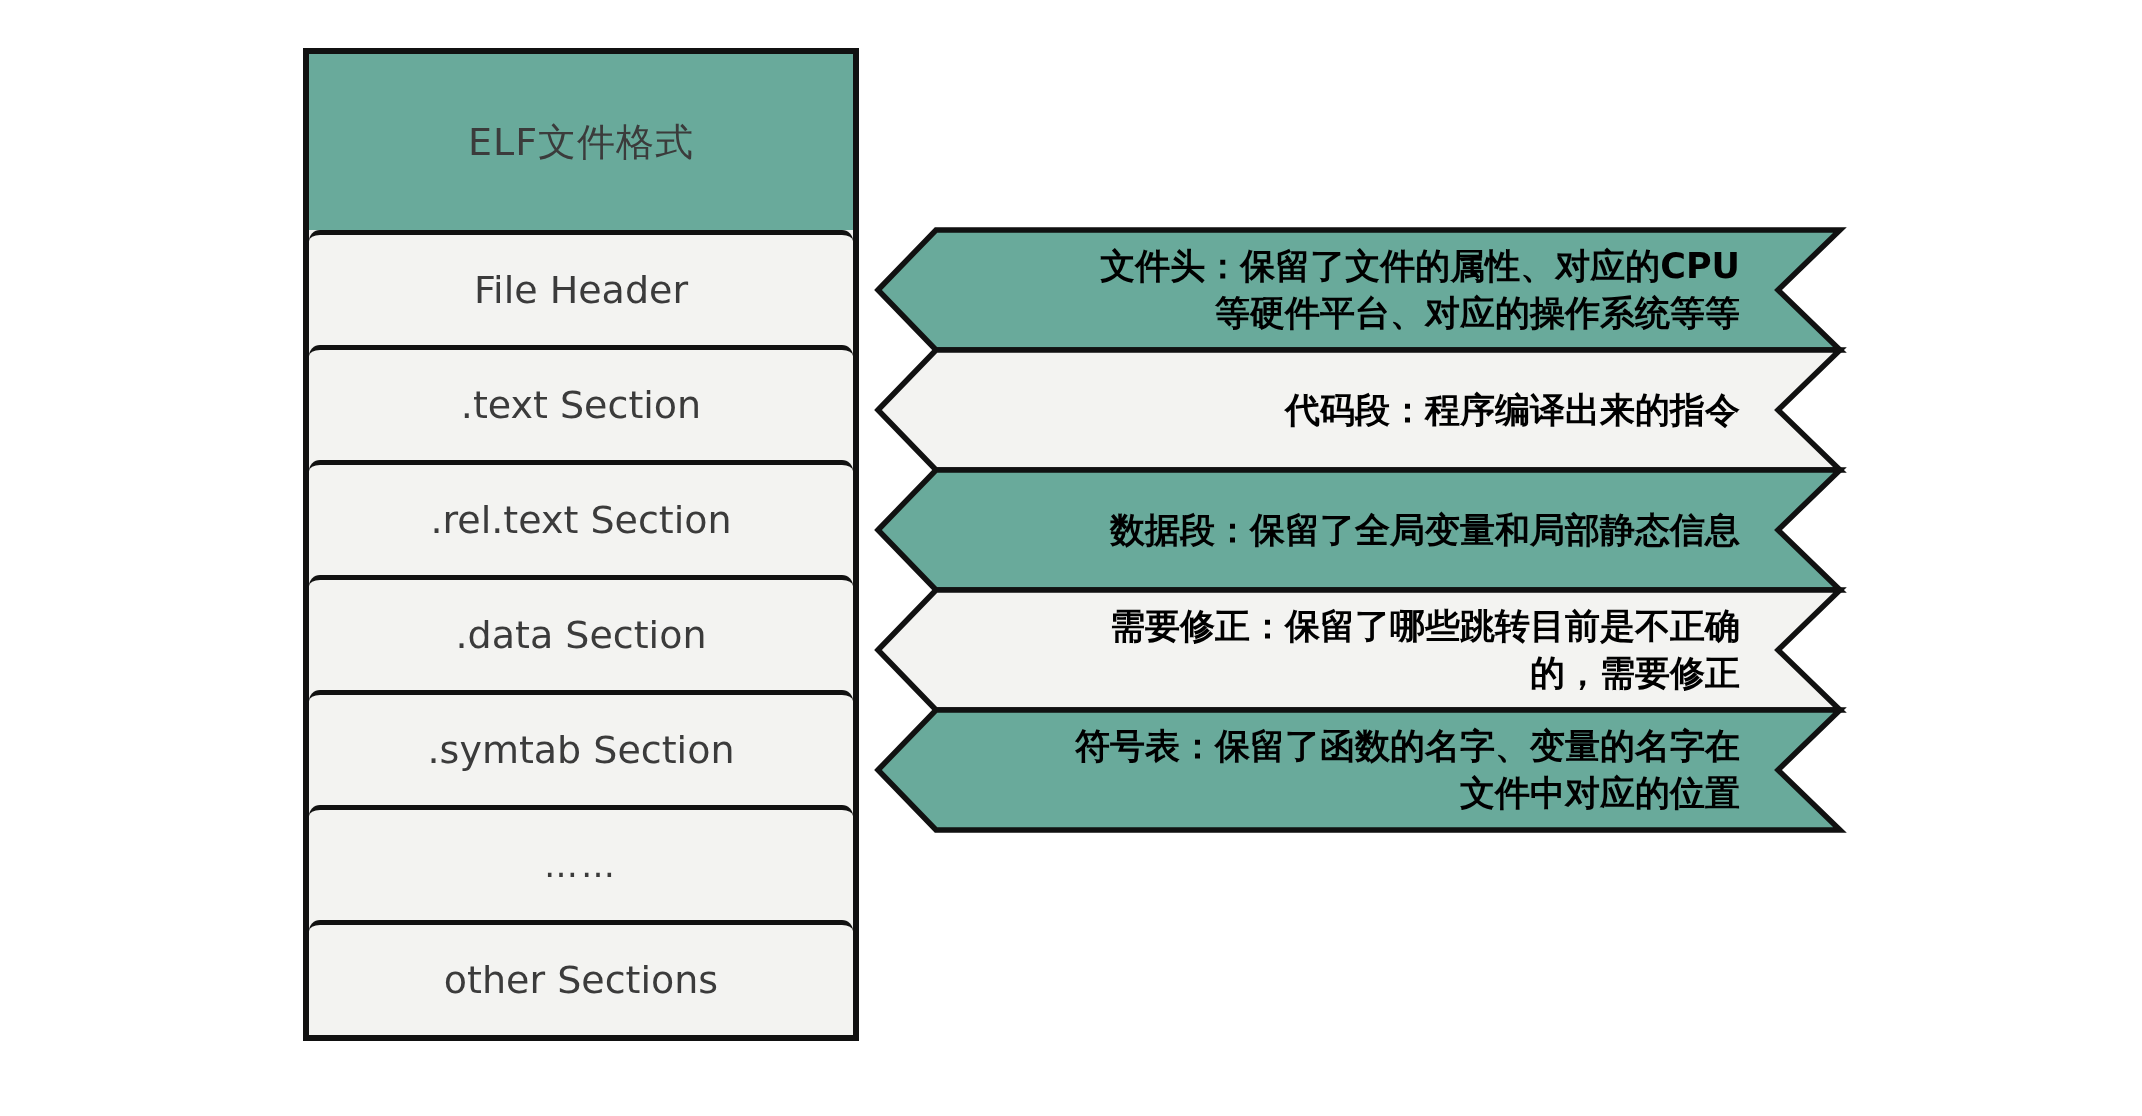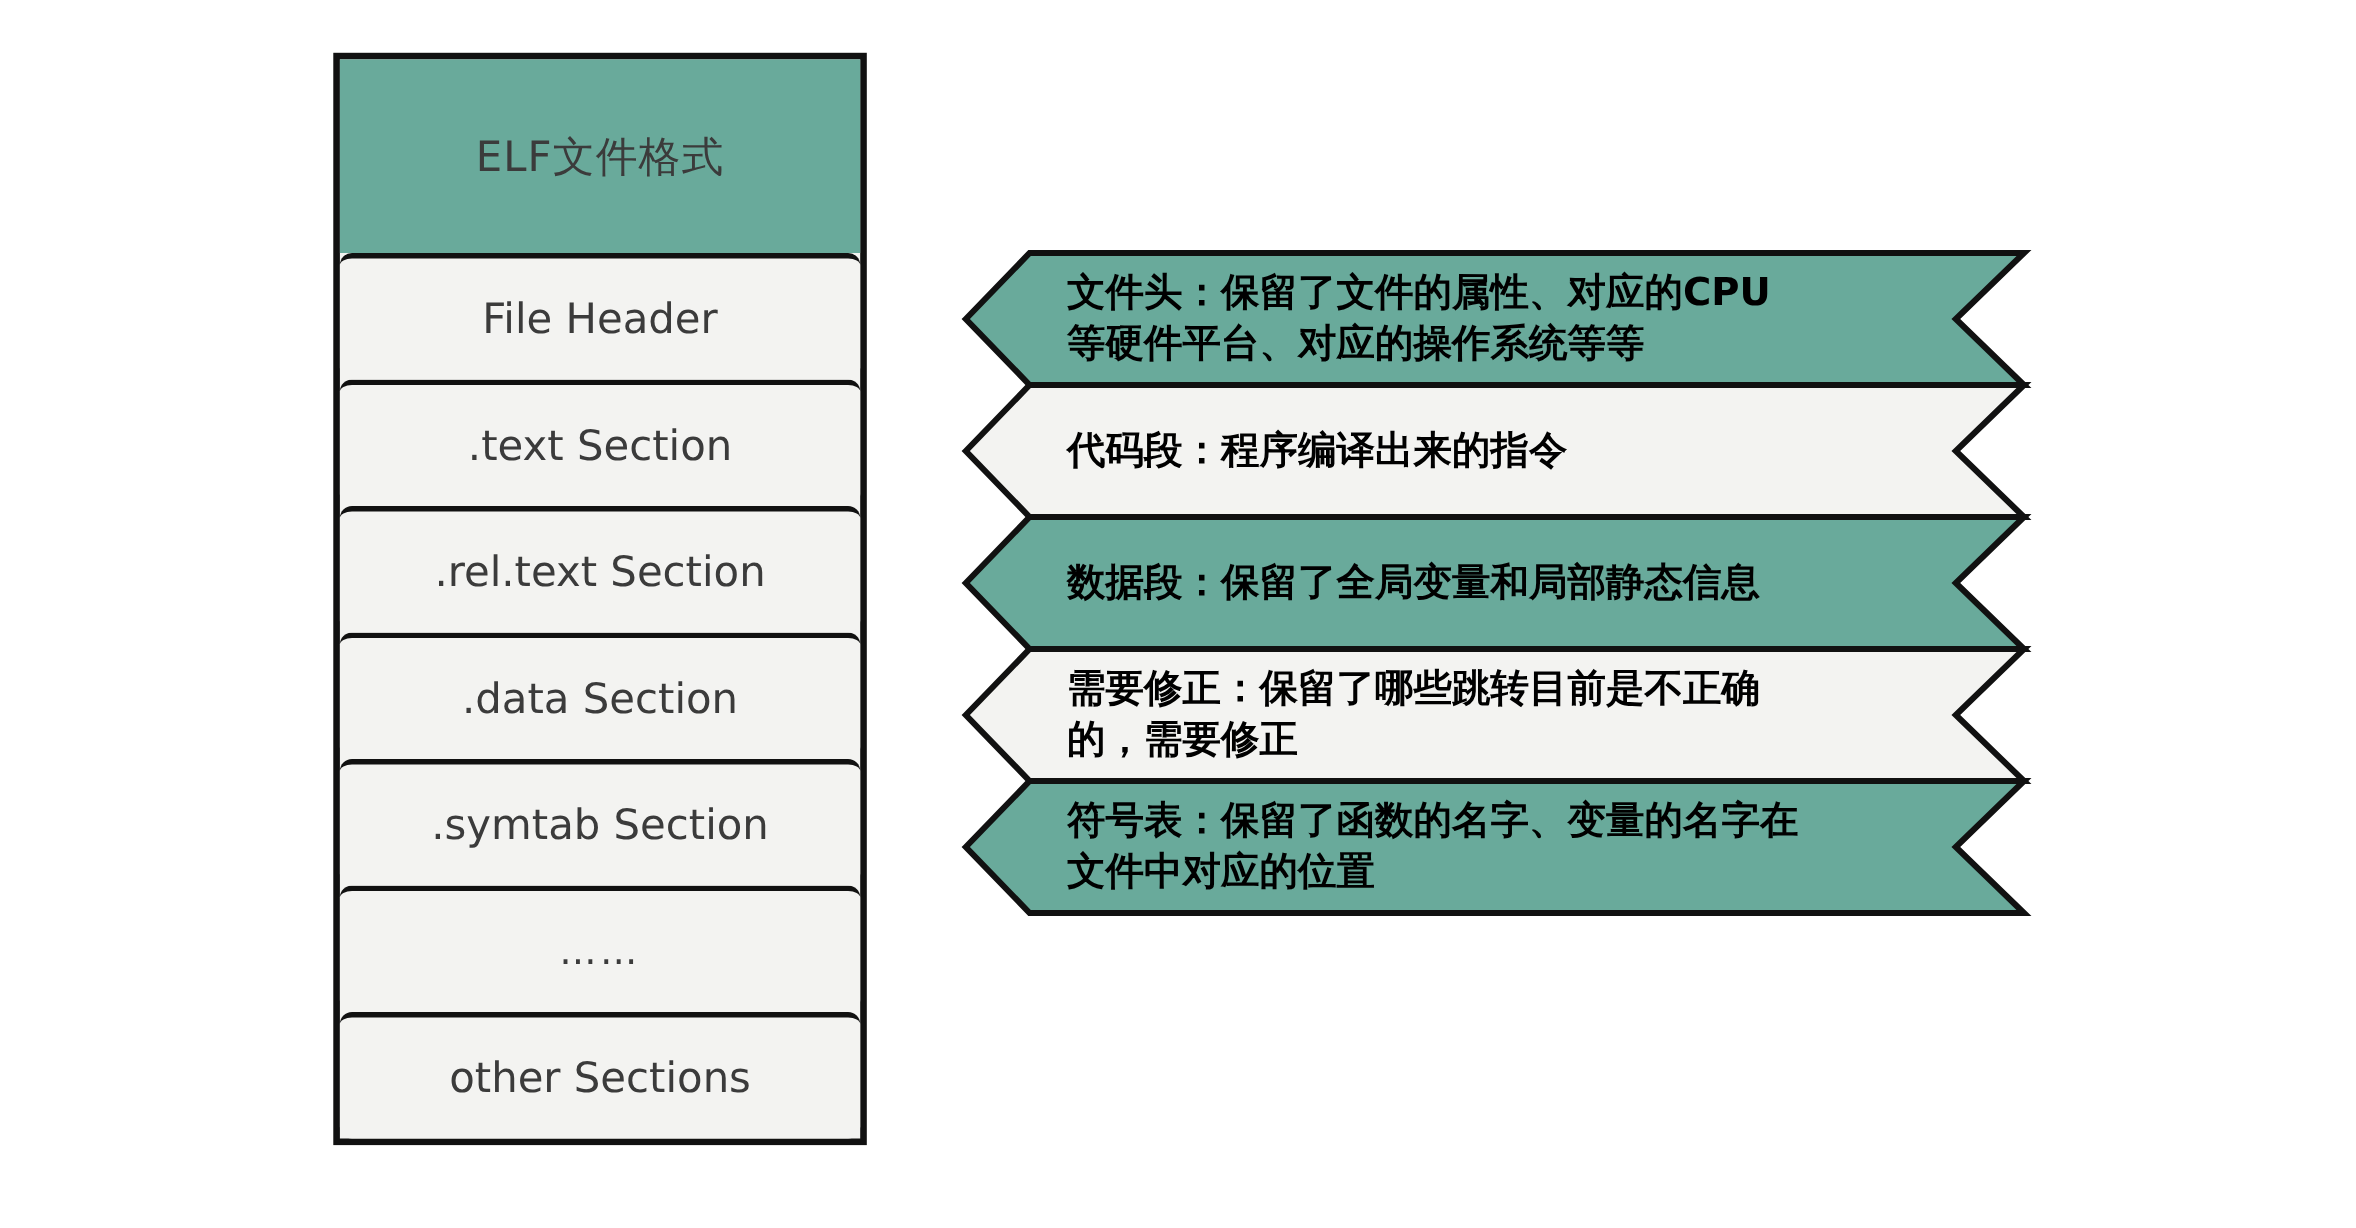--- a/index.html
+++ b/index.html
@@ -22,21 +22,21 @@
     height:1116px;
     background:var(--bg);
     overflow:hidden;
   }
 
   
   .stack{
     position:absolute;
     left:303px;
     top:48px;
-    width:485px;
+    width:556px;
     border:6px solid var(--border);
     background:var(--light);
   }
   .stack-header{
     height:176px;
     background:var(--teal);
     display:flex;
     align-items:center;
     justify-content:center;
     font-size:38px;
@@ -89,20 +89,21 @@
     z-index:1;
     height:100%;
     display:flex;
     flex-direction:column;
     justify-content:center;
     padding:0 100px 0 92px;
     font-size:35px;
     font-weight:bold;
     line-height:47px;
     color:var(--ink);
+    align-items:flex-end;
   }
   .ribbon-text .line{
     white-space:nowrap;
   }
 </style>
 </head>
 <body>
 
 <div class="canvas">
 

